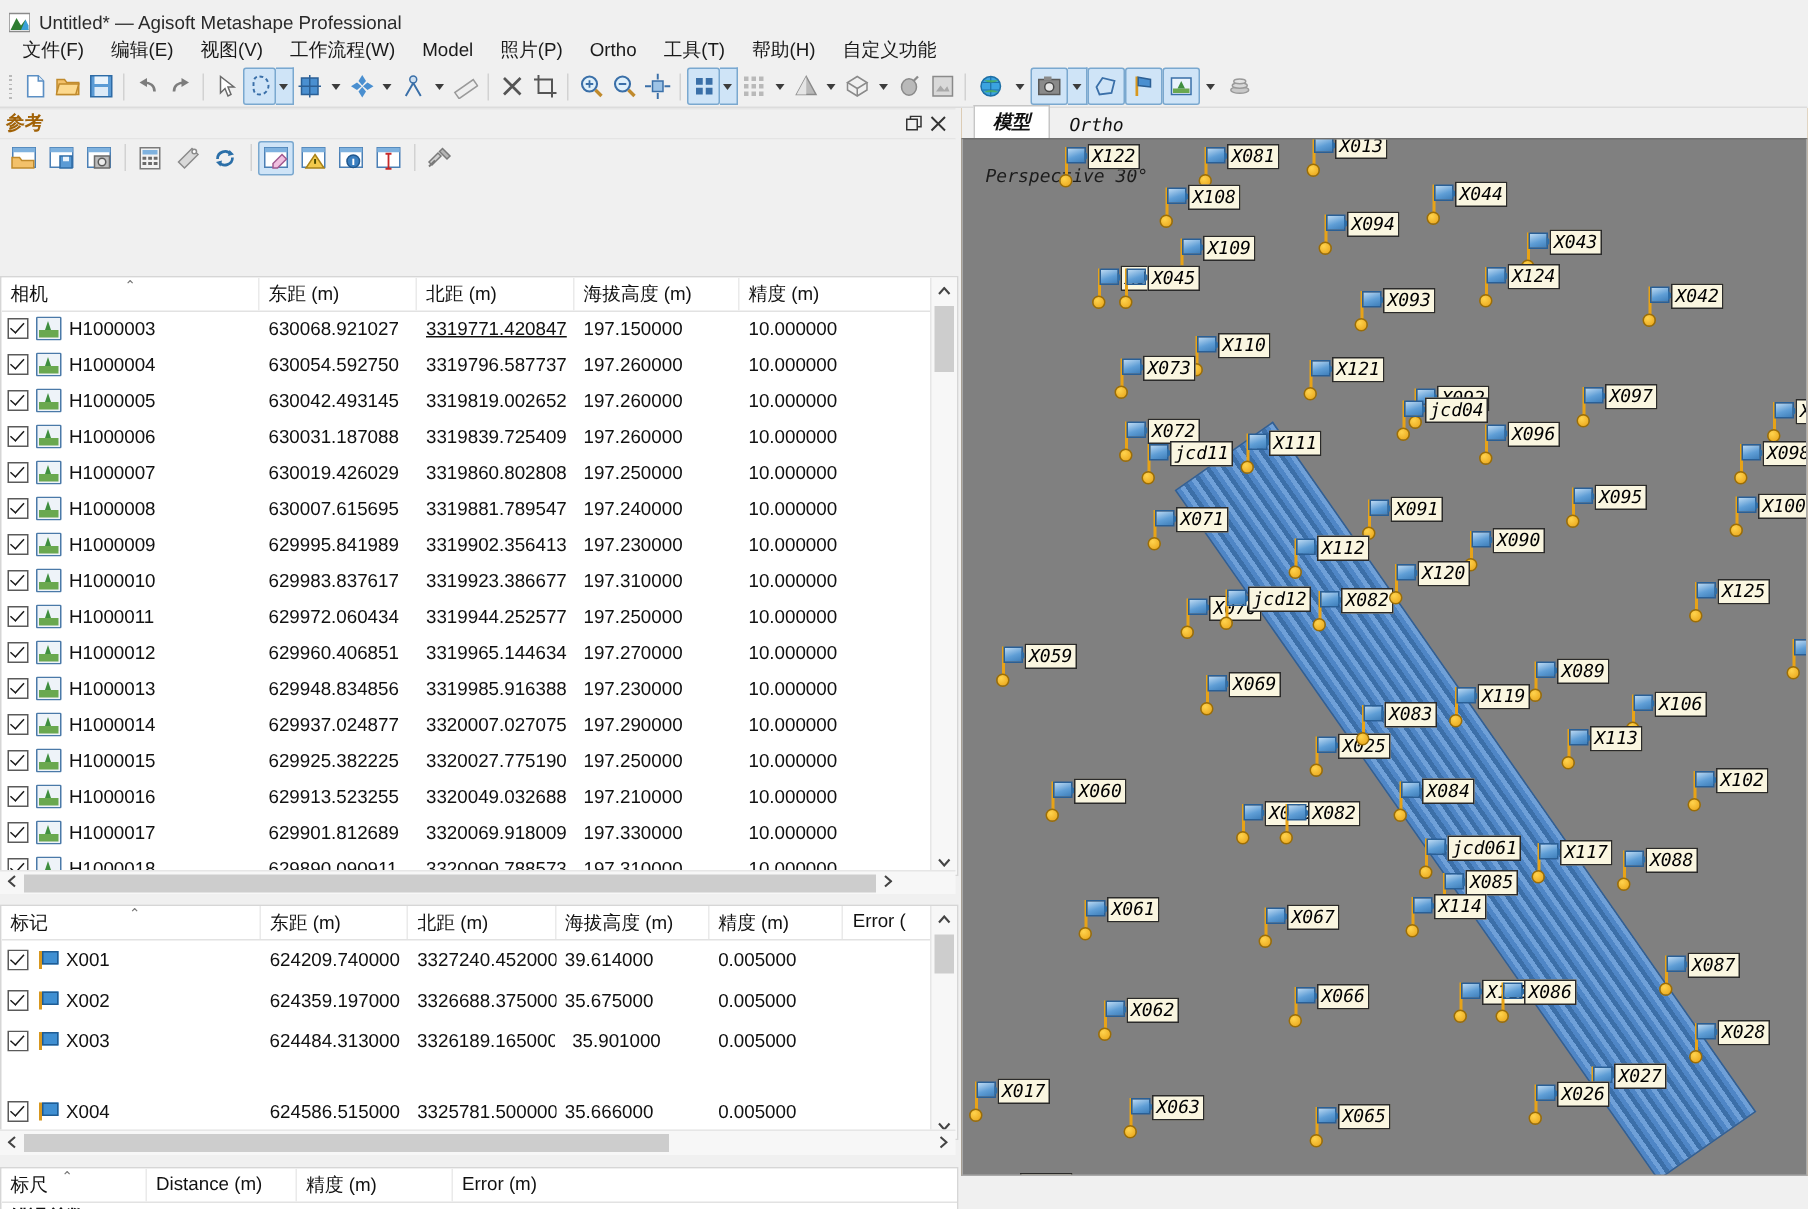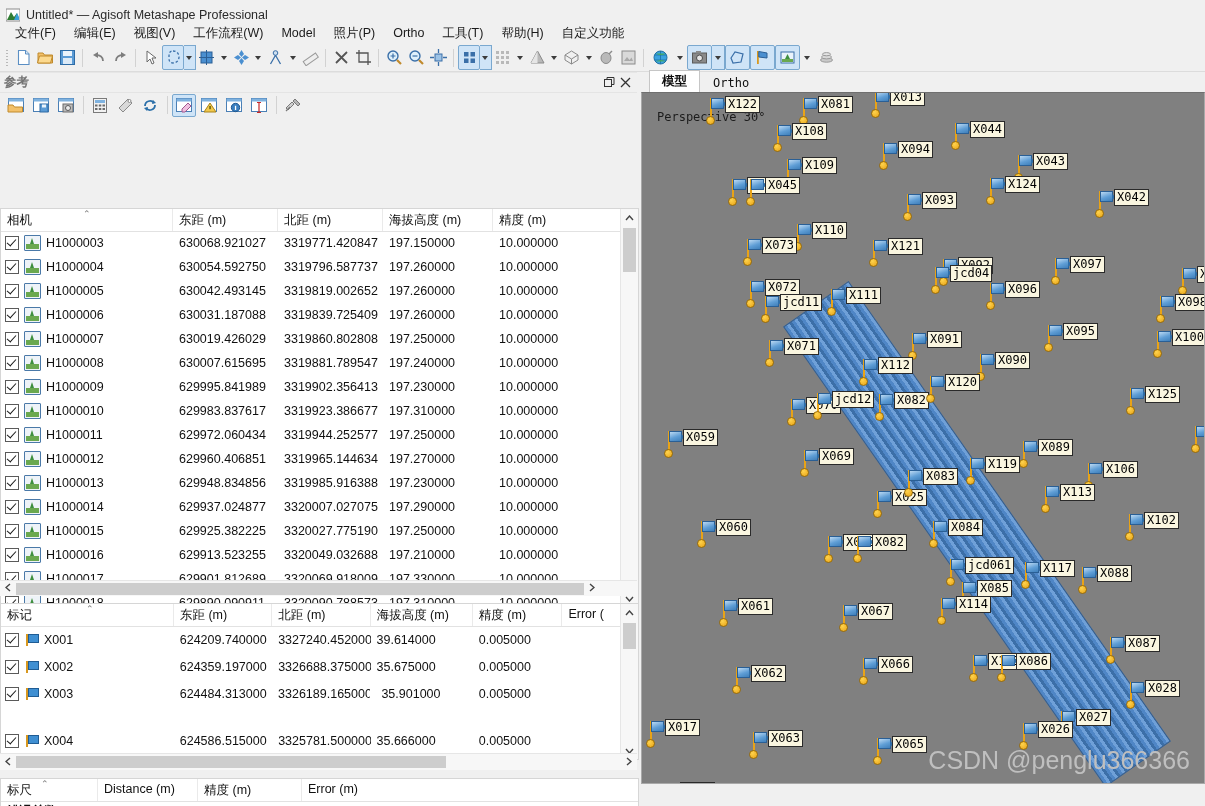--- a/index.html
+++ b/index.html
@@ -30,26 +30,26 @@
   .tbtn.on{background:#cfe4f7;border:1px solid #7aa8cf;}
   .tsep{width:1px;height:18px;background:#d2d2d2;margin:0 4px;}
   .tarrow{width:12px;height:23px;display:flex;align-items:center;justify-content:center;border:1px solid transparent;}
   .tarrow.on{background:#cfe4f7;border:1px solid #7aa8cf;border-left:none;}
   .caret{width:0;height:0;border-left:3.5px solid transparent;border-right:3.5px solid transparent;border-top:4px solid #3c3c3c;}
 
   
   .body-row{display:flex;height:712px;}
   .left-pane{width:637px;position:relative;background:#f0f0f0;}
   .vsplit{width:4px;background:#f0f0f0;}
-  .right-pane{flex:1;position:relative;background:#a16207;}
+  .right-pane{flex:1;position:relative;background:#a16207;font-style:italic;}
 
   
   .dock-title{height:19px;background:#f0f0f0;display:flex;align-items:center;
     border-top:1px solid #e6e6e6;border-bottom:1px solid #e4e4e4;padding:0 4px;}
-  .dock-title .label{font-size:12.5px;font-weight:bold;color:#737373;flex:1;}
+  .dock-title .label{font-size:12.5px;font-weight:bold;color:#a16207;flex:1;}
   .dock-btn{width:16px;height:16px;display:flex;align-items:center;justify-content:center;color:#303030;font-size:12px;}
 
   
   .ref-toolbar{height:24px;background:#f0f0f0;display:flex;align-items:center;padding-left:4px;}
   .rbtn{width:22px;height:21px;display:flex;align-items:center;justify-content:center;border:1px solid transparent;border-radius:2px;margin-right:1px;}
   .rbtn.on{background:#cfe4f7;border:1px solid #7aa8cf;}
 
   
   .tbl-wrap{position:relative;background:#fff;border:1px solid #d6d6d6;overflow:hidden;}
   .thead{display:flex;height:22px;background:#fff;border-bottom:1px solid #e2e2e2;position:relative;}
@@ -473,40 +473,40 @@
         <span class="tsep"></span>
         <span class="rbtn">
           <svg width="18" height="17" viewBox="0 0 18 17">
               <path d="M2 11l6-6 2 2-6 6z" fill="#d0d0d0" stroke="#7a7a7a"></path>
               <path d="M11 2l5 5-2 2-5-5z" fill="#b5b5b5" stroke="#7a7a7a"></path>
               <path d="M2 14l4-4" stroke="#7a7a7a" stroke-width="1.3"></path>
             </svg>
         </span>
       </div>
 
-      <div class="tbl-wrap" style="position:absolute;left:0;top:136px;width:637px;height:398px;">
+      <div class="tbl-wrap" style="position:absolute;left:0;top:112px;width:637px;height:398px;">
         <div class="thead" style="padding-right:17px;">
           <div class="th" style="width:172px;position:relative;">
             <span>相机</span>
             <span class="sortmark" style="left:82px;">⌃</span>
           </div>
           <div class="th" style="width:105px;">东距 (m)</div>
           <div class="th" style="width:105px;">北距 (m)</div>
           <div class="th" style="width:110px;">海拔高度 (m)</div>
           <div class="th" style="width:128px;border-right:none;">精度 (m)</div>
         </div>
         <div id="cam-rows" style="position:absolute;top:22px;left:0;right:17px;bottom:0;overflow:hidden;">
             <div class="trow">
               <div class="cell" style="width: 172px; display: flex; align-items: center; padding: 0px;">
                 <span class="ck"></span>
                 <span class="rowicon ic-cam"></span>
                 <span>H1000003</span>
               </div>
               <div class="cell" style="width: 105px;">630068.921027</div>
-              <div class="cell" style="width: 105px;">3319771.420847</div>
+              <div class="cell" style="width: 105px; text-decoration: underline;">3319771.420847</div>
               <div class="cell" style="width: 110px;">197.150000</div>
               <div class="cell" style="width: 128px;">10.000000</div>
             </div>
             <div class="trow">
               <div class="cell" style="width: 172px; display: flex; align-items: center; padding: 0px;">
                 <span class="ck"></span>
                 <span class="rowicon ic-cam"></span>
                 <span>H1000004</span>
               </div>
               <div class="cell" style="width: 105px;">630054.592750</div>
@@ -1303,17 +1303,16 @@
               <span class="flagtip"></span>
               <span class="dot"></span>
               <span class="lbl">X026</span>
             </div>
             <div class="marker" style="left: 19px; top: 691px;">
               <span class="lbl">X018</span>
             </div>
             <div class="marker" style="left: 122px; top: 695px;"></div>
             <div class="marker" style="left: 246px; top: 693px;"></div>
           </div>
-        <div class="watermark">CSDN @penglu366366</div>
       </div>
     </div>
   </div>
 </div>
 
 </body></html>

